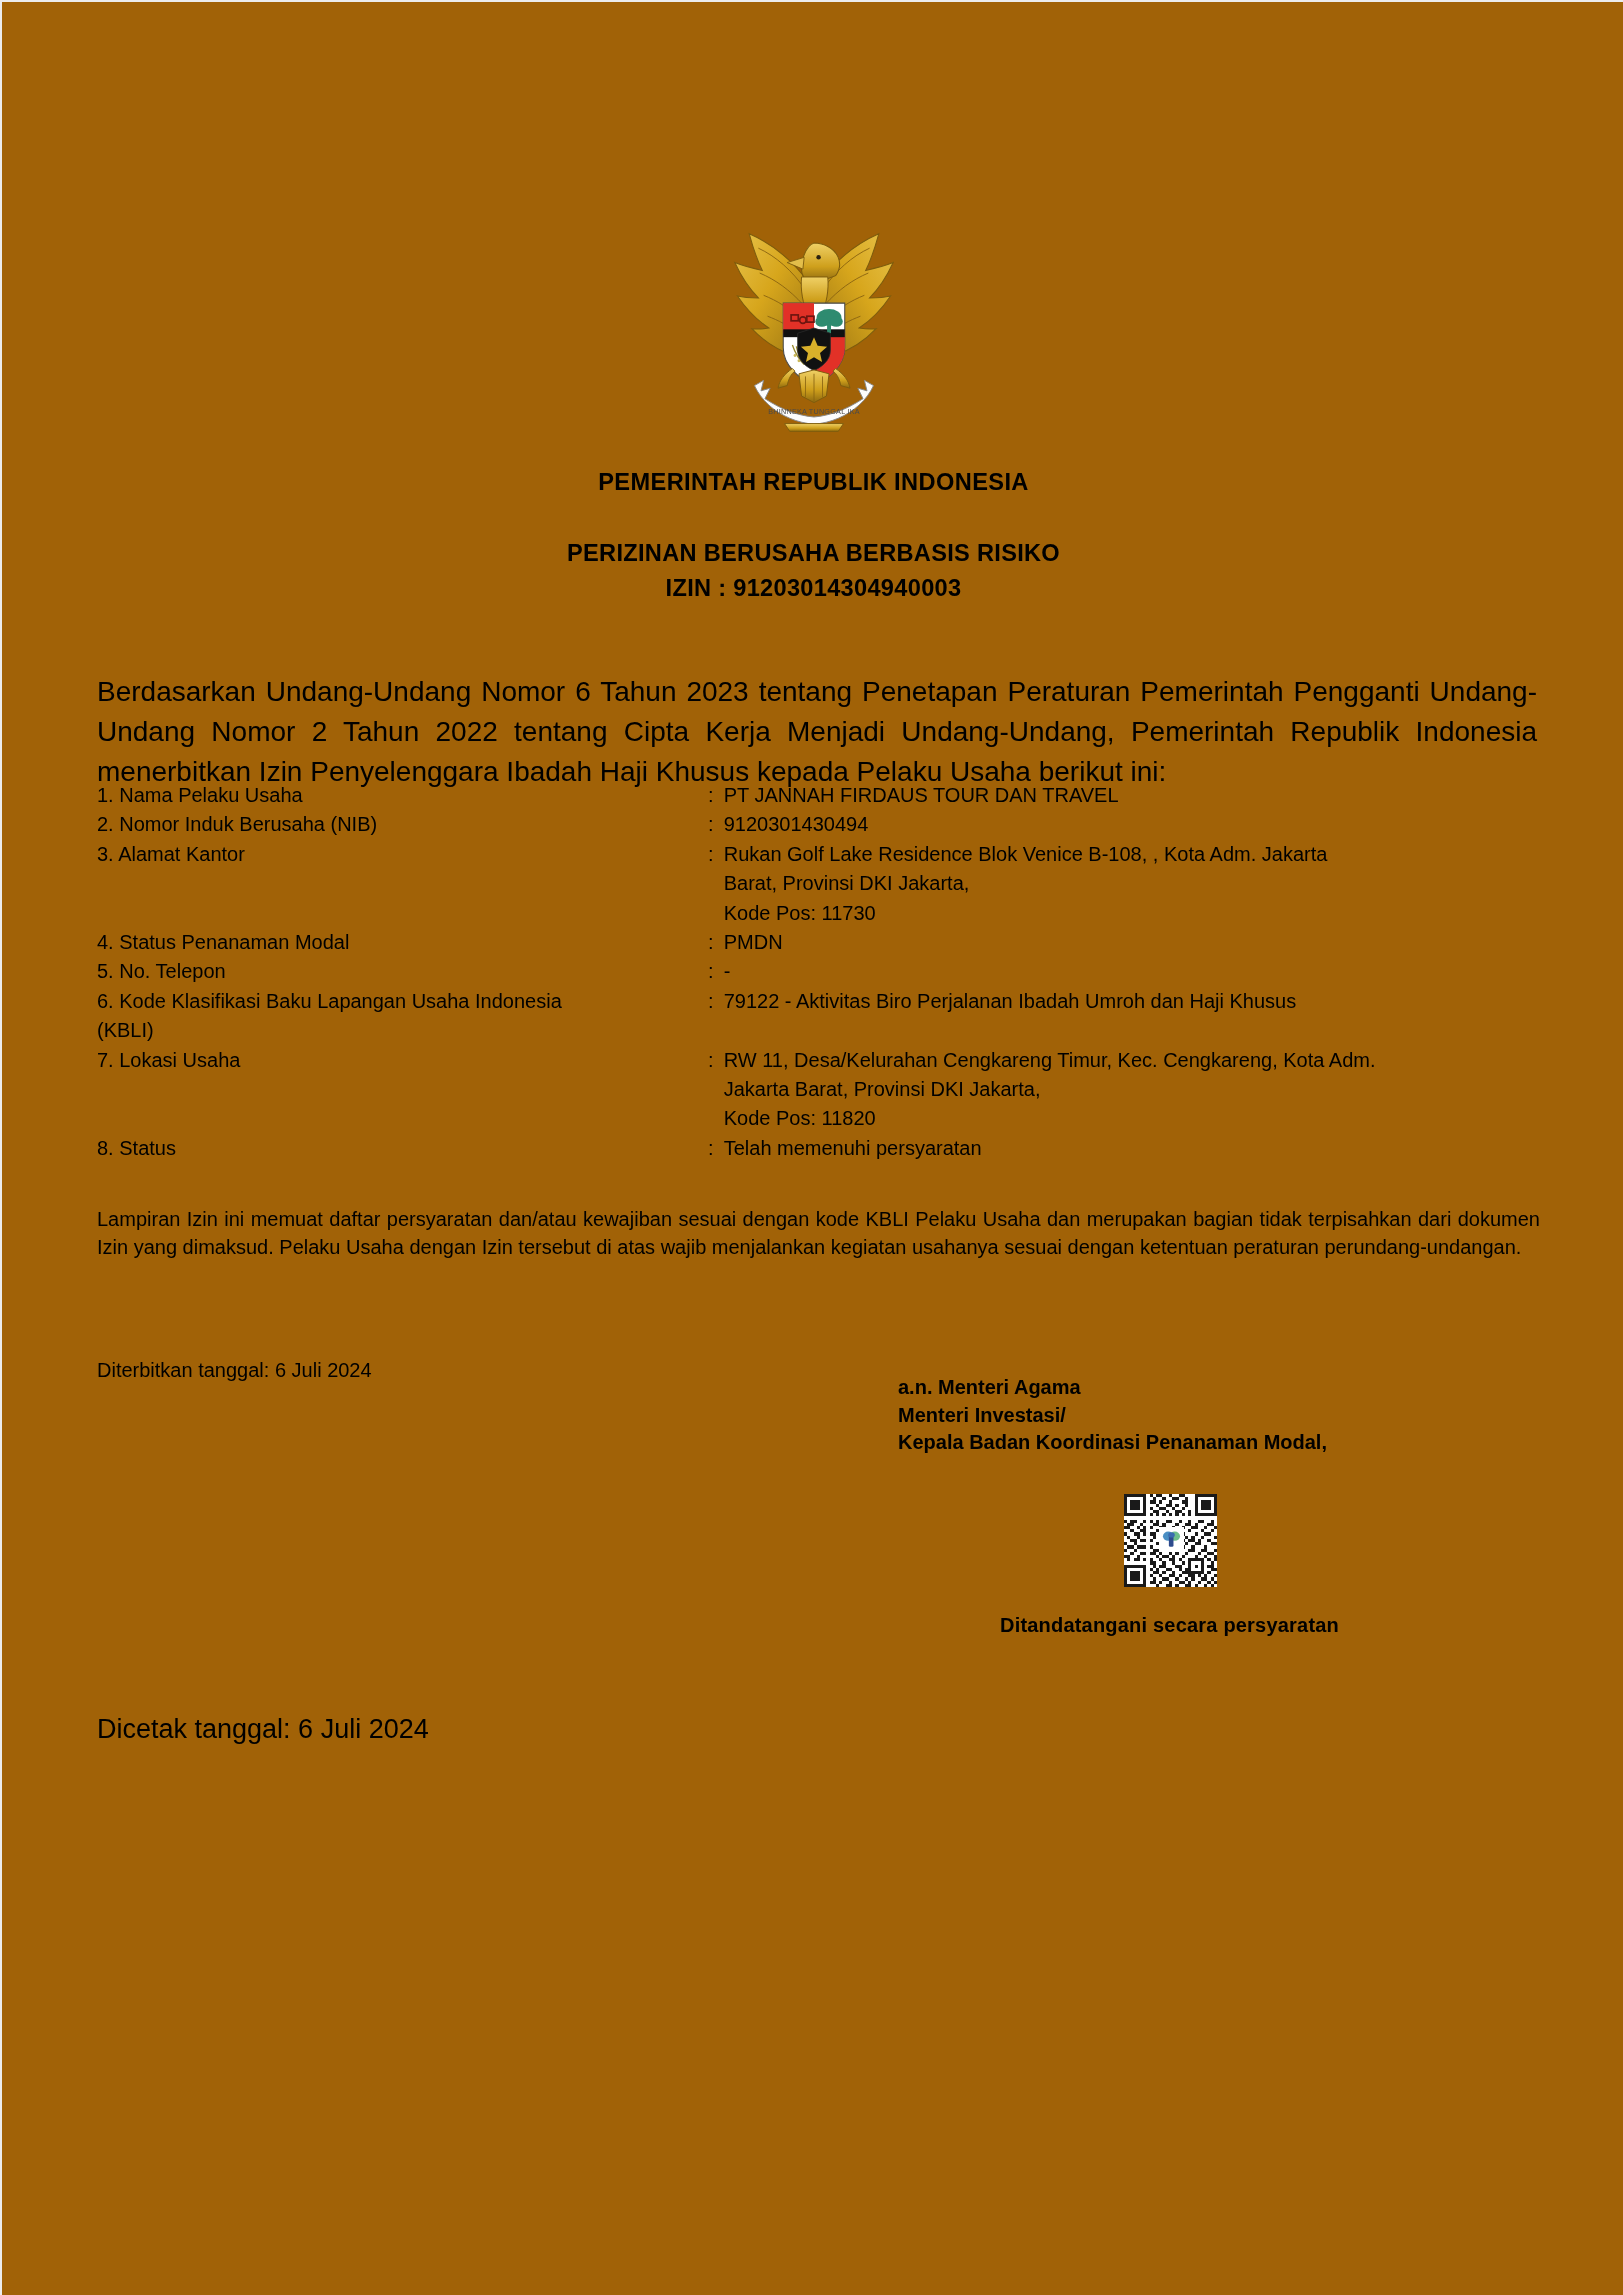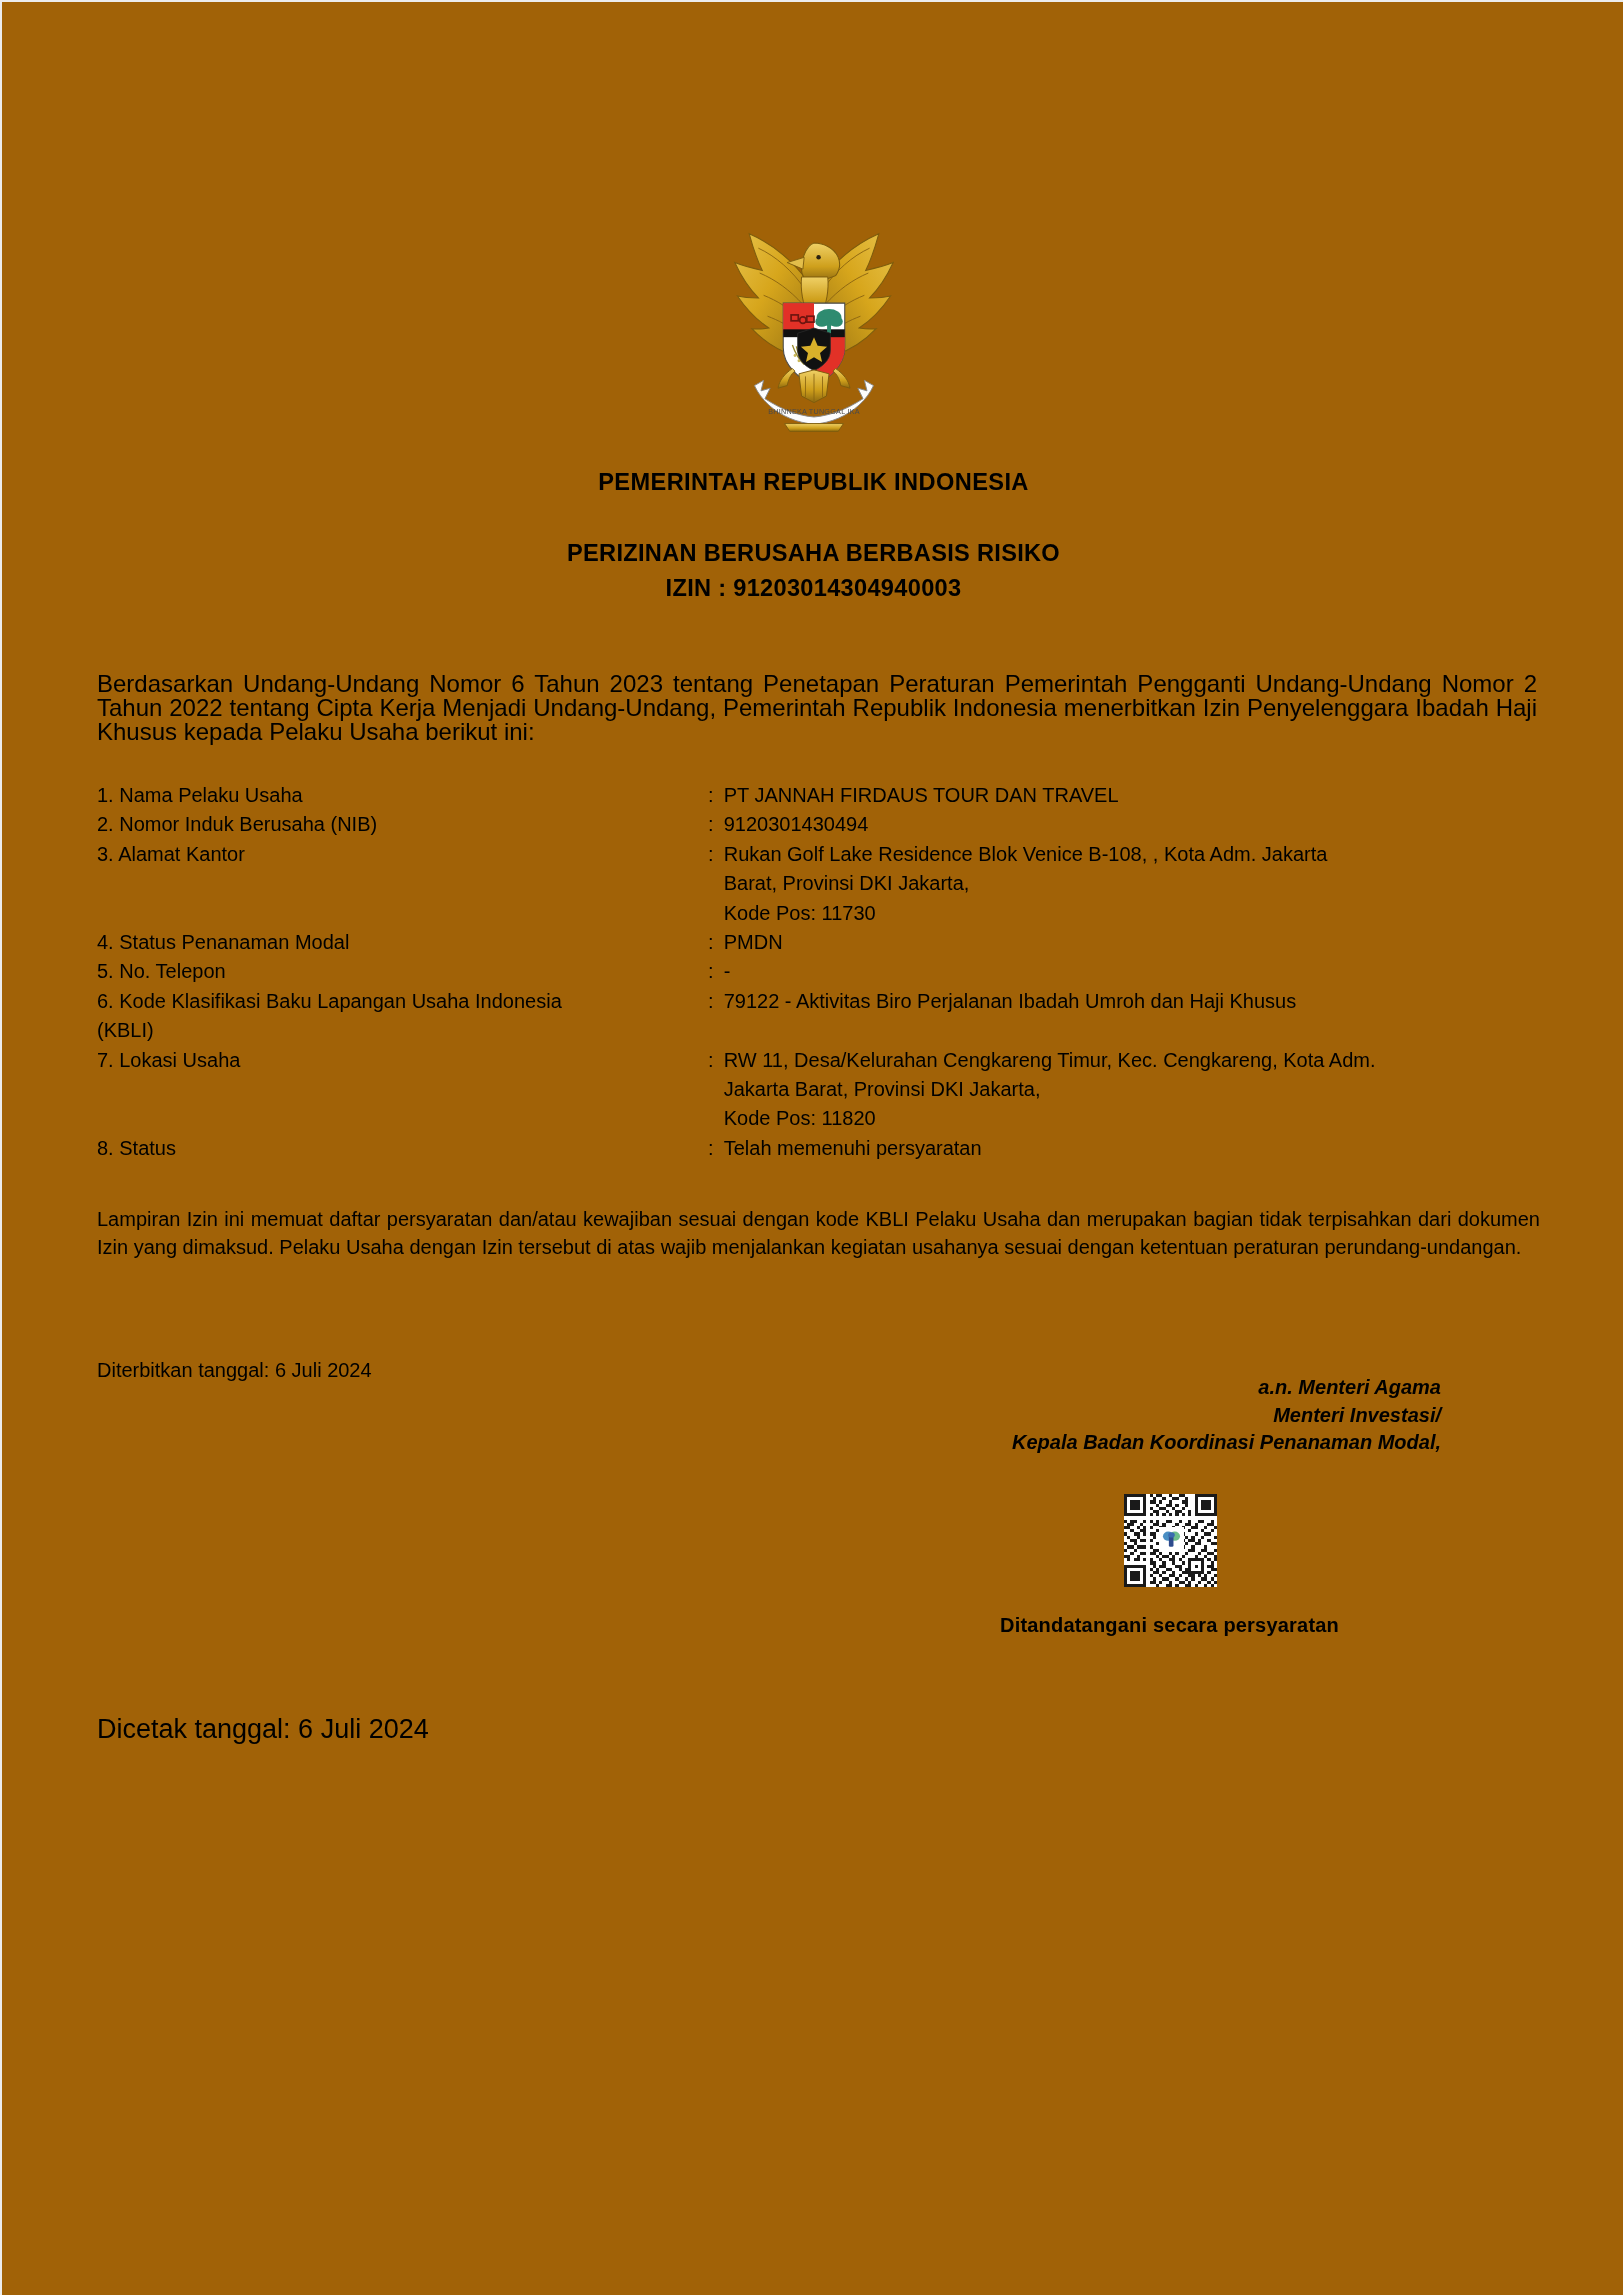--- a/index.html
+++ b/index.html
@@ -69,22 +69,22 @@
     line-height: 1.3;
     margin-top: 3.9px;
   }
 
   
   #intro-paragraph {
     position: absolute;
     left: 95px;
     top: 670px;
     width: 1440px;
-    font-size: 24px;
-    line-height: 24px;
+    font-size: 28px;
+    line-height: 40px;
     text-align: justify;
     text-justify: inter-word;
   }
 
   
   #detail-list {
     position: absolute;
     left: 95px;
     top: 779px;
     width: 1449px;
@@ -129,25 +129,24 @@
     font-size: 20px;
     line-height: 28px;
   }
 
   
   #signature-block {
     position: absolute;
     left: 896px;
     top: 1372px;
     width: 543px;
-    text-align: right;
+    text-align: left;
     font-size: 20px;
     font-weight: bold;
     line-height: 27.5px;
-    font-style: italic;
   }
 
   #qr-wrap {
     position: absolute;
     left: 1122px;
     top: 1492px;
     width: 93px;
     height: 93px;
   }
   #qr-code {

